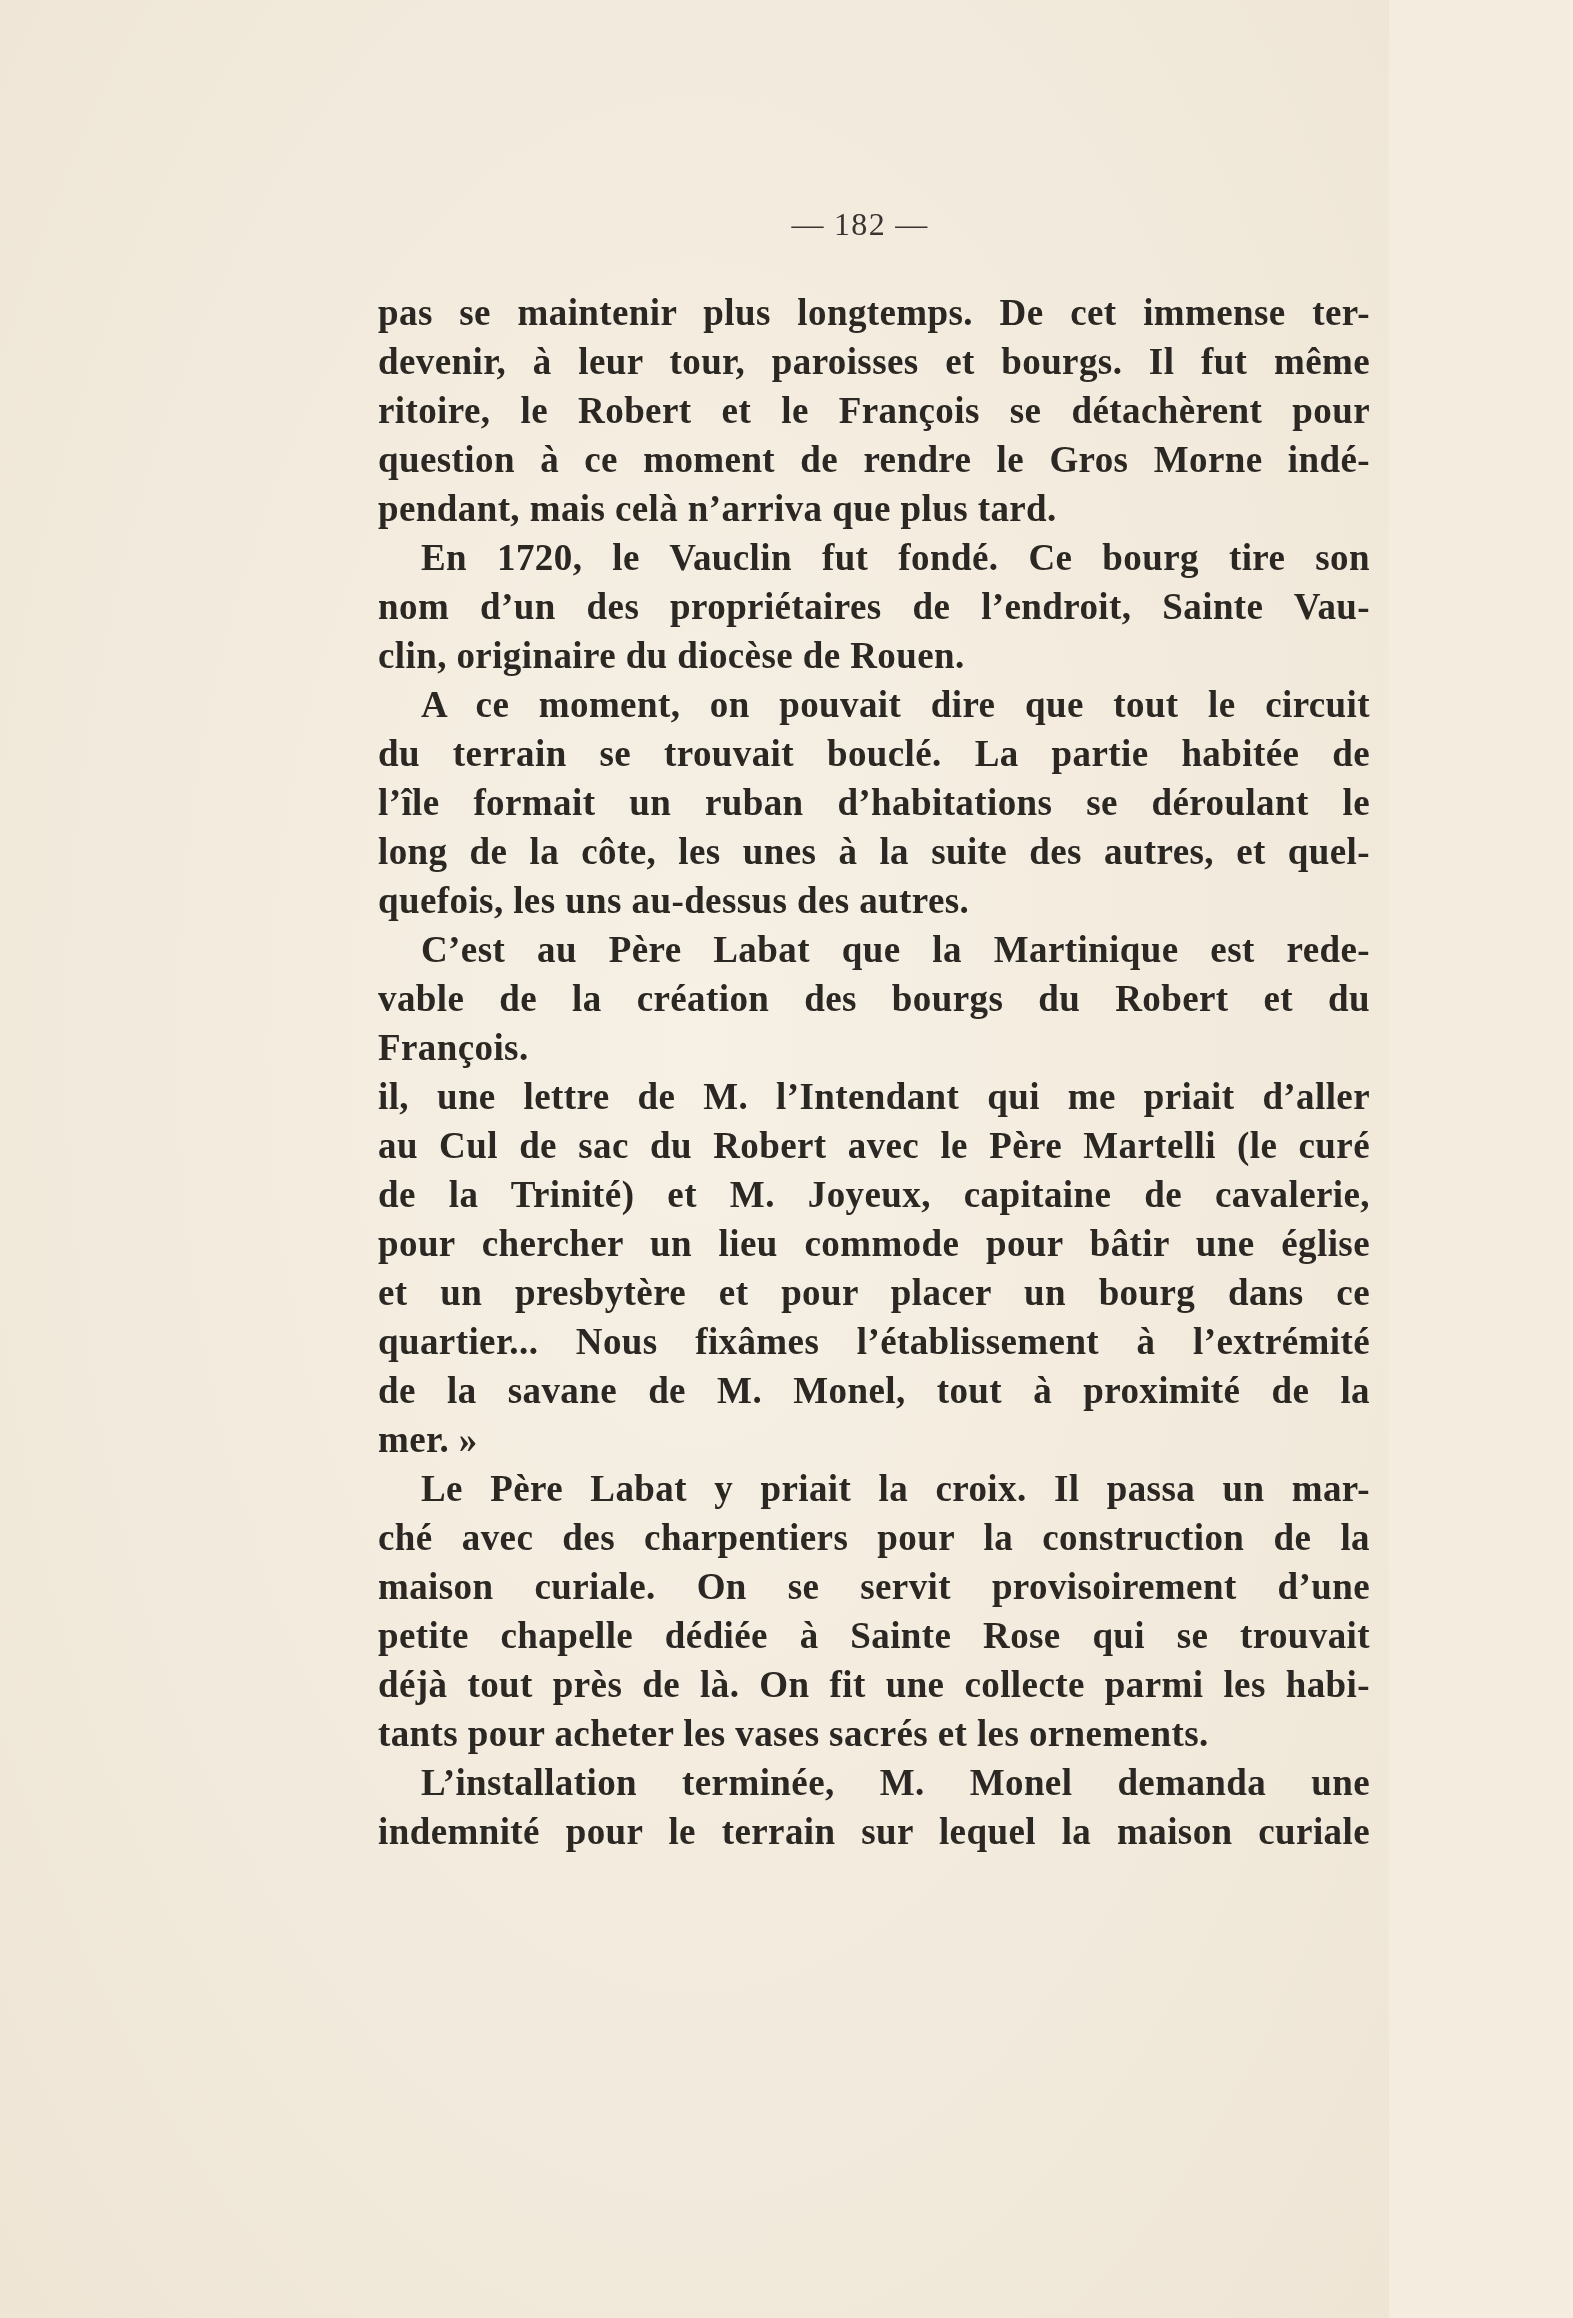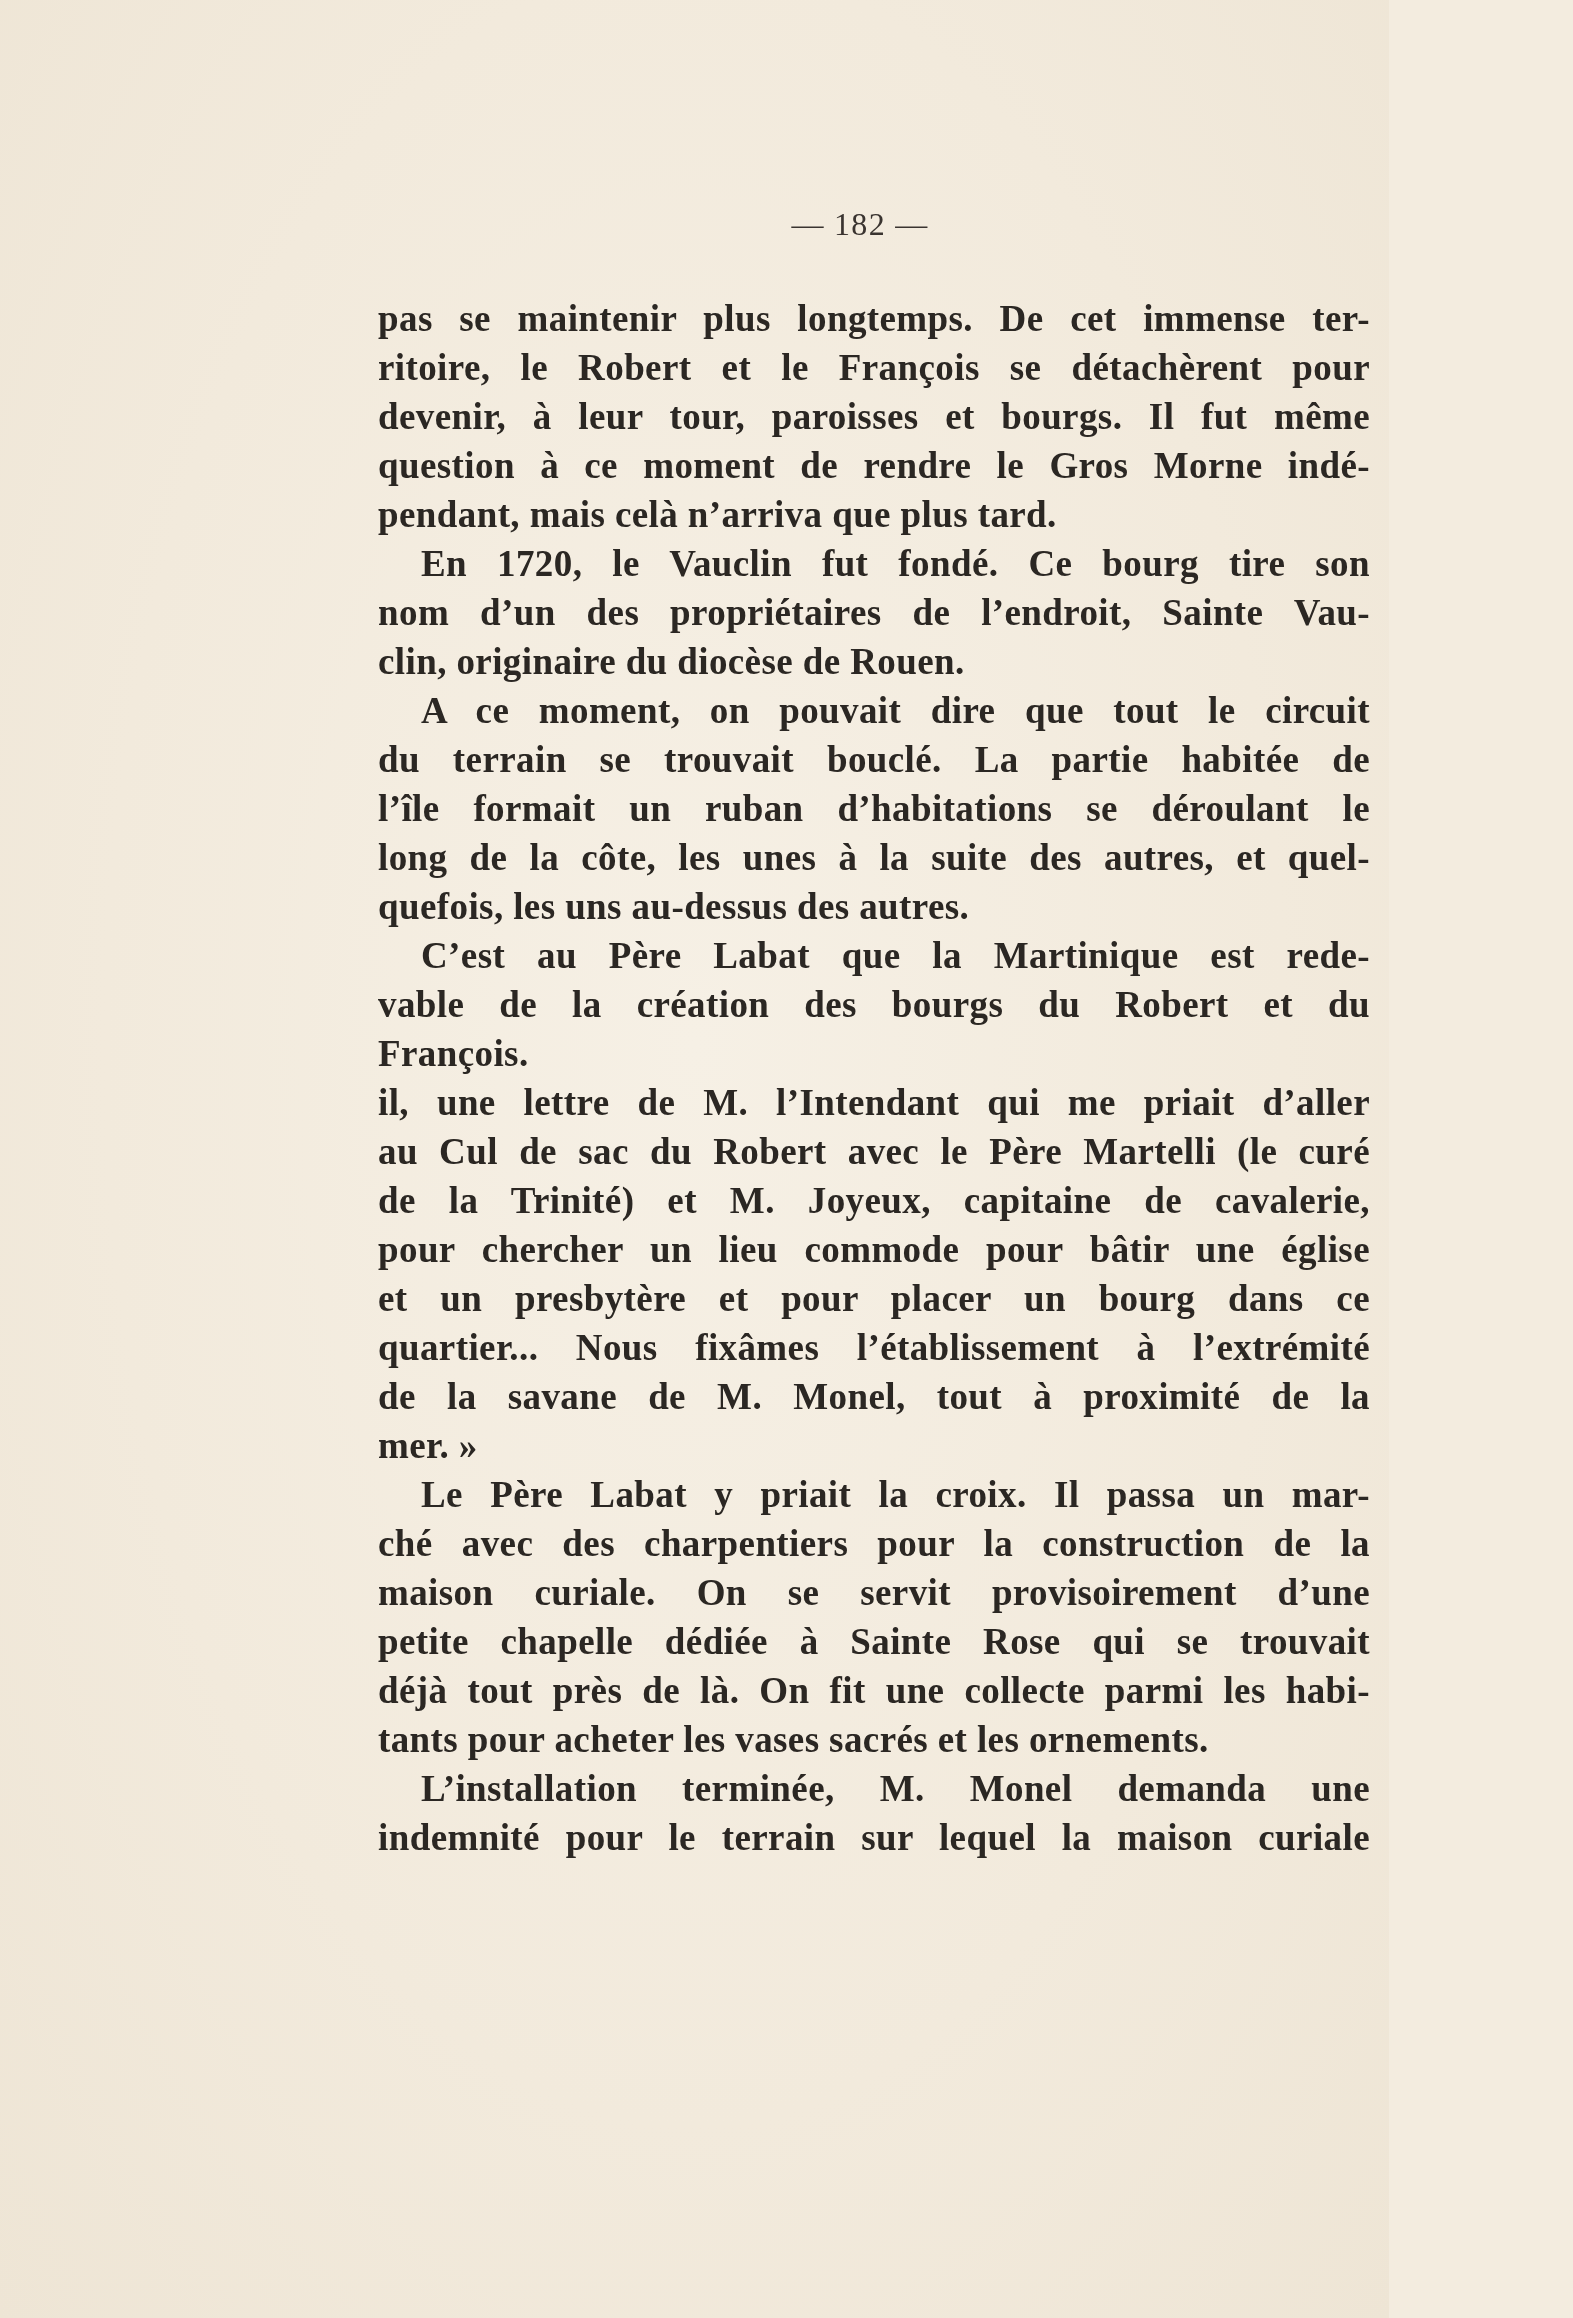--- a/index.html
+++ b/index.html
@@ -28,21 +28,21 @@
     left: 0;
     width: 1720px;
     text-align: center;
     font-size: 32px;
     letter-spacing: 1.3px;
     color: #3a3430;
   }
   .text-block {
     position: absolute;
     left: 378px;
-    top: 294px;
+    top: 288px;
     width: 992px;
     font-size: 37px;
     line-height: 49px;
     font-weight: bold;
     color: #2b2723;
   }
   .para {
     margin: 0;
     padding: 0;
     text-align: justify;
@@ -65,22 +65,22 @@
 </head>
 <body>
 
 <div class="page">
   <div class="page-number">— 182 —</div>
 
   <div class="text-block">
 
     <div class="para">
       <span class="line">pas se maintenir plus longtemps. De cet immense ter-</span>
+      <span class="line">devenir, à leur tour, paroisses et bourgs. Il fut même</span>
       <span class="line">ritoire, le Robert et le François se détachèrent pour</span>
-      <span class="line">devenir, à leur tour, paroisses et bourgs. Il fut même</span>
       <span class="line">question à ce moment de rendre le Gros Morne indé-</span>
       <span class="line short">pendant, mais celà n’arriva que plus tard.</span>
     </div>
 
     <div class="para">
       <span class="line indent">En 1720, le Vauclin fut fondé. Ce bourg tire son</span>
       <span class="line">nom d’un des propriétaires de l’endroit, Sainte Vau-</span>
       <span class="line short">clin, originaire du diocèse de Rouen.</span>
     </div>
 

